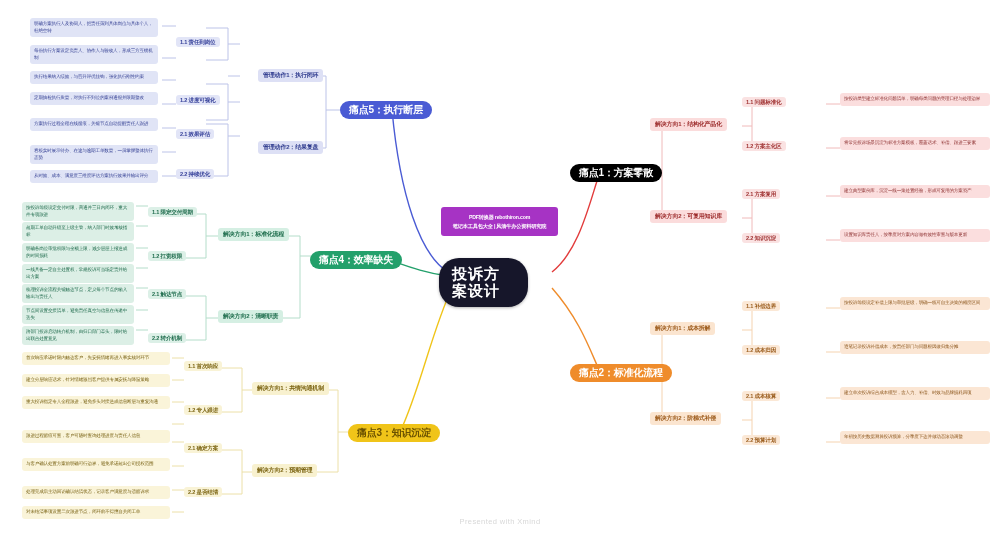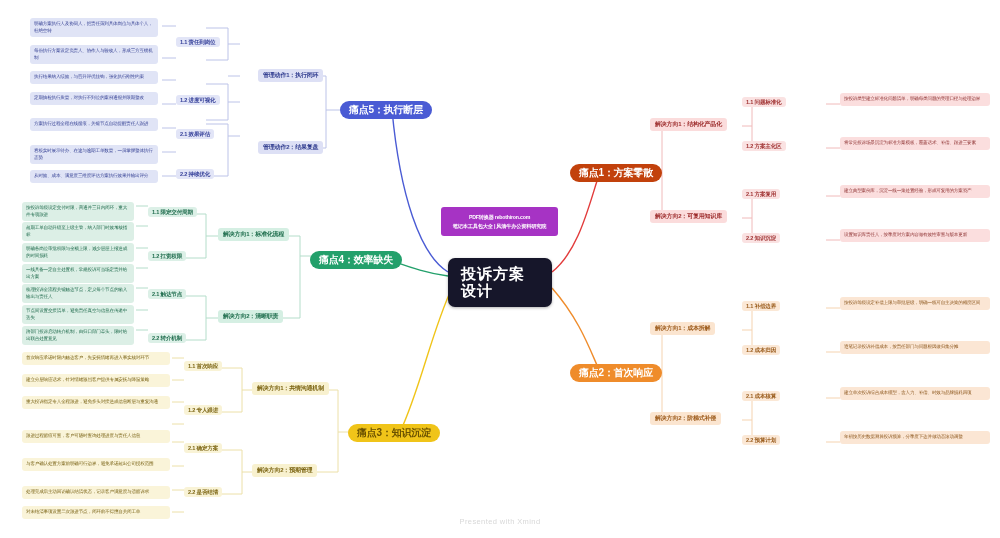--- a/index.html
+++ b/index.html
@@ -57,21 +57,21 @@
   
   .branch {
     font-size: 10px;
     font-weight: bold;
     color: #ffffff;
     border-radius: 9px;
     padding: 3px 9px;
     justify-content: center;
     white-space: nowrap;
   }
-  .b-red    { background: #c2410c; }
+  .b-red    { background: #000000; }
   .b-orange { background: #ef8c2b; }
   .b-yellow { background: #f0c419; color:#6b5200; }
   .b-green  { background: #23a06b; }
   .b-blue   { background: #4a5bd4; }
 
   
   .lv2 {
     font-size: 6px;
     font-weight: bold;
     border-radius: 3px;
@@ -230,29 +230,29 @@
     <path d="M176,104 L162,104" stroke="#bcc3e8" stroke-width="1" fill="none"></path>
     <path d="M240,136 L228,136" stroke="#bcc3e8" stroke-width="1" fill="none"></path>
     <path d="M228,124 L228,176" stroke="#bcc3e8" stroke-width="1" fill="none"></path>
     <path d="M228,124 L206,124" stroke="#bcc3e8" stroke-width="1" fill="none"></path>
     <path d="M228,176 L206,176" stroke="#bcc3e8" stroke-width="1" fill="none"></path>
     <path d="M176,128 L162,128" stroke="#bcc3e8" stroke-width="1" fill="none"></path>
     <path d="M176,152 L162,152" stroke="#bcc3e8" stroke-width="1" fill="none"></path>
     <path d="M176,176 L162,176" stroke="#bcc3e8" stroke-width="1" fill="none"></path>
   </svg>
 
-  <div class="node central" style="left:448px; top:258px; width:104px;">投诉方案设计</div>
+  <div class="node central" style="left:439px; top:258px; width:89px;border-radius:20px;">投诉方案设计</div>
 
   <div class="node promo" style="left:441px; top:207px; width:117px; height:29px;">
     <span>PDF转换器 rebothiron.com</span>
     <span>笔记本工具包大全 | 风清牛办公资料研究院</span>
   </div>
 
   <div class="node branch b-red" style="left:570px; top:164px;">痛点1：方案零散</div>
-  <div class="node branch b-orange" style="left:570px; top:364px;">痛点2：首次响应</div>
+  <div class="node branch b-orange" style="left:570px; top:364px;">痛点2：标准化流程</div>
   <div class="node branch b-yellow" style="left:348px; top:424px;">痛点3：知识沉淀</div>
   <div class="node branch b-green" style="left:310px; top:251px;">痛点4：效率缺失</div>
   <div class="node branch b-blue" style="left:340px; top:101px;">痛点5：执行断层</div>
 
   <div class="node lv2 red" style="left:650px; top:118px;">解决方向1：结构化产品化</div>
   <div class="node lv2 red" style="left:650px; top:210px;">解决方向2：可复用知识库</div>
 
   <div class="node lv3 red" style="left:742px; top:97px;">1.1 问题标准化</div>
   <div class="node lv3 red" style="left:742px; top:141px;">1.2 方案主化区</div>
   <div class="node lv3 red" style="left:742px; top:189px;">2.1 方案复用</div>

